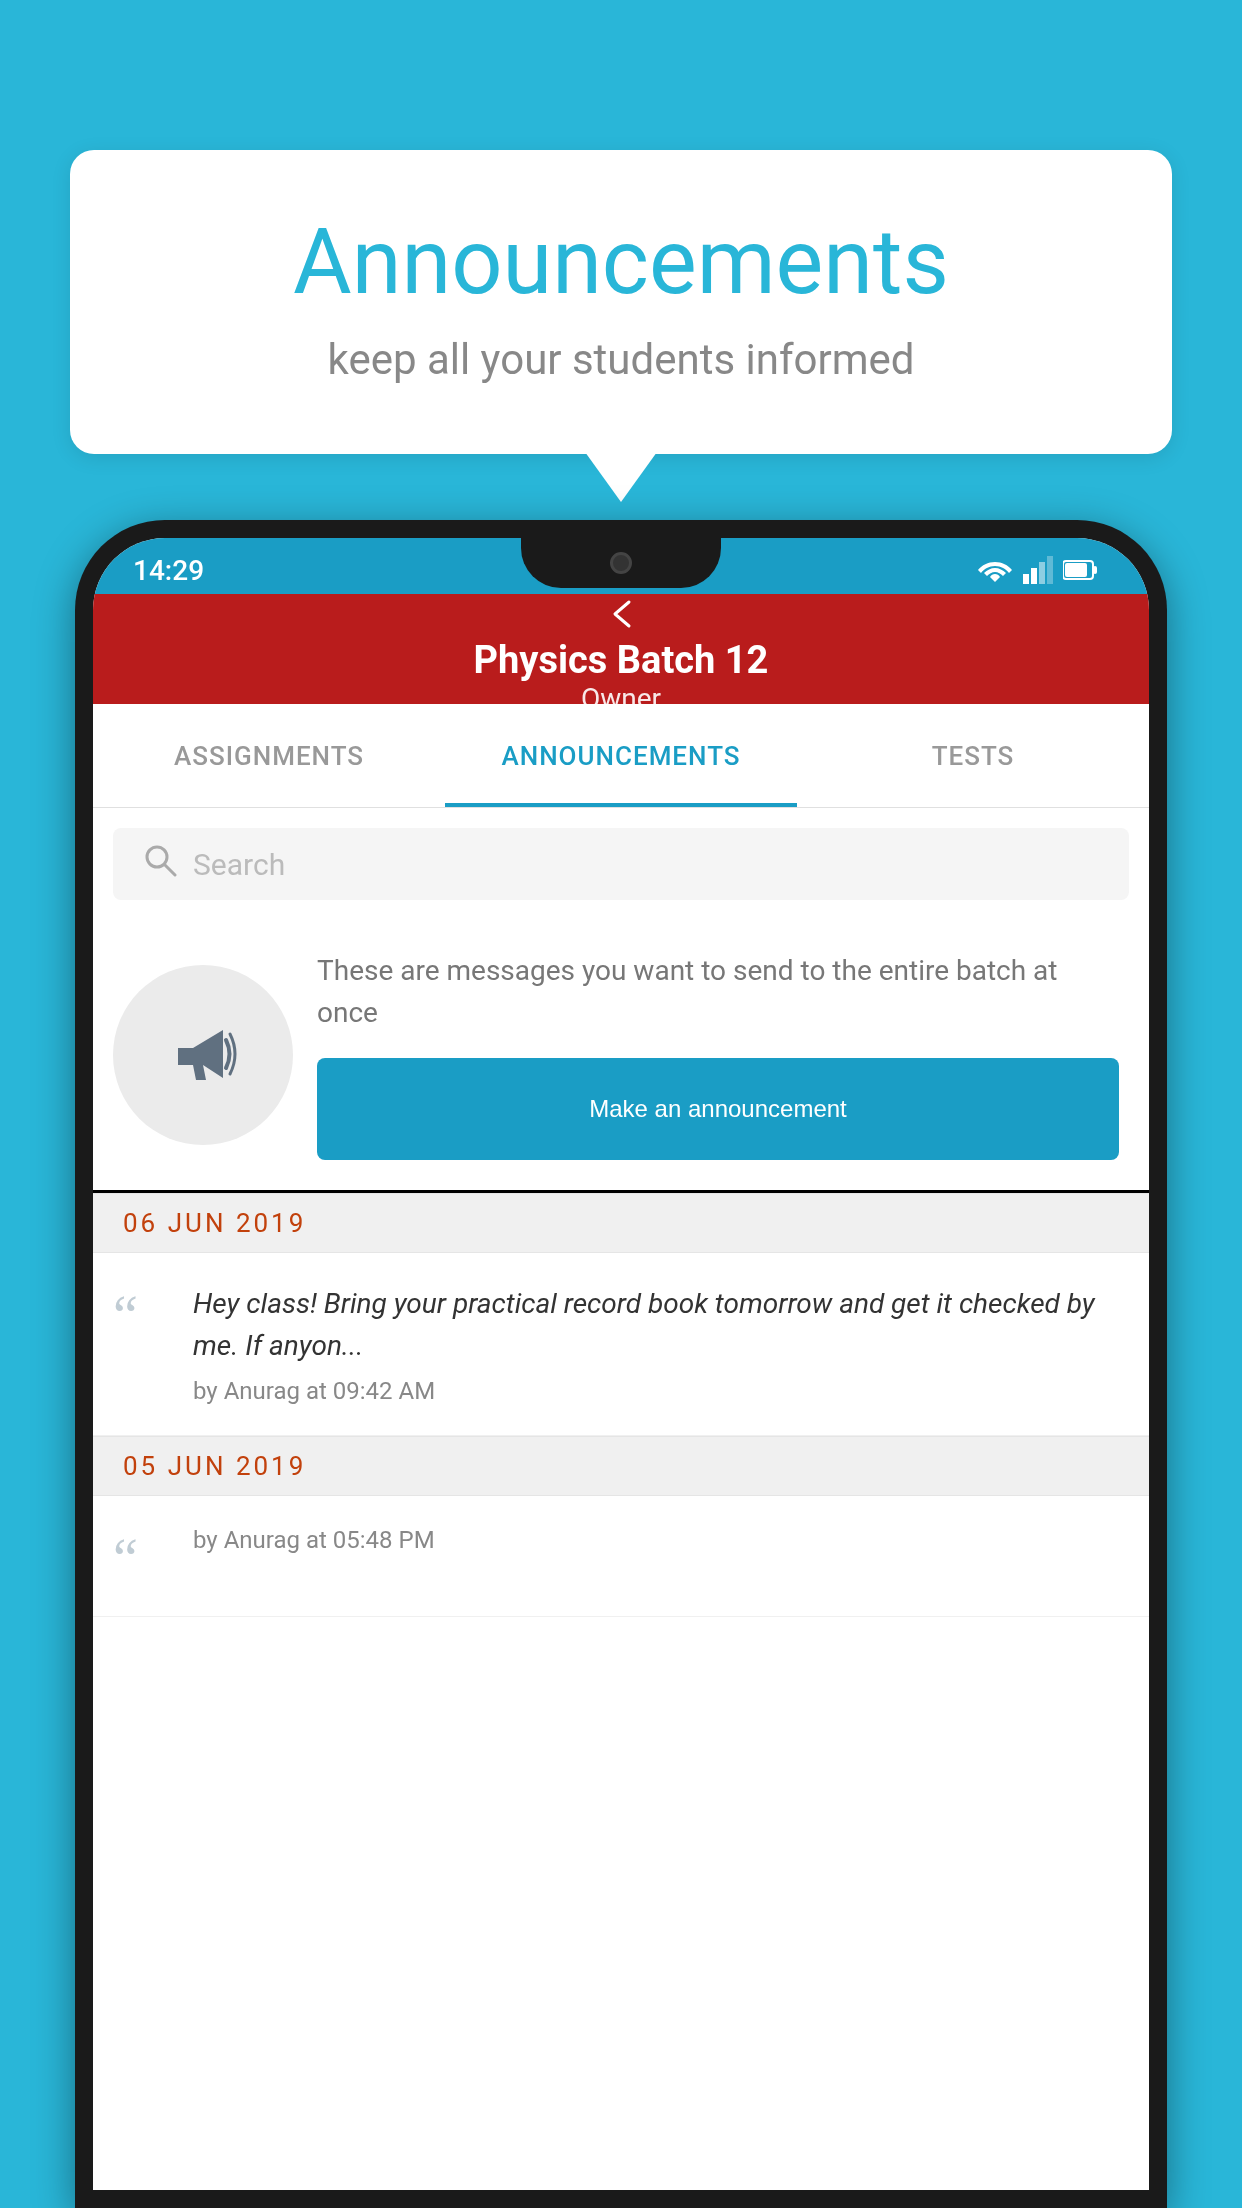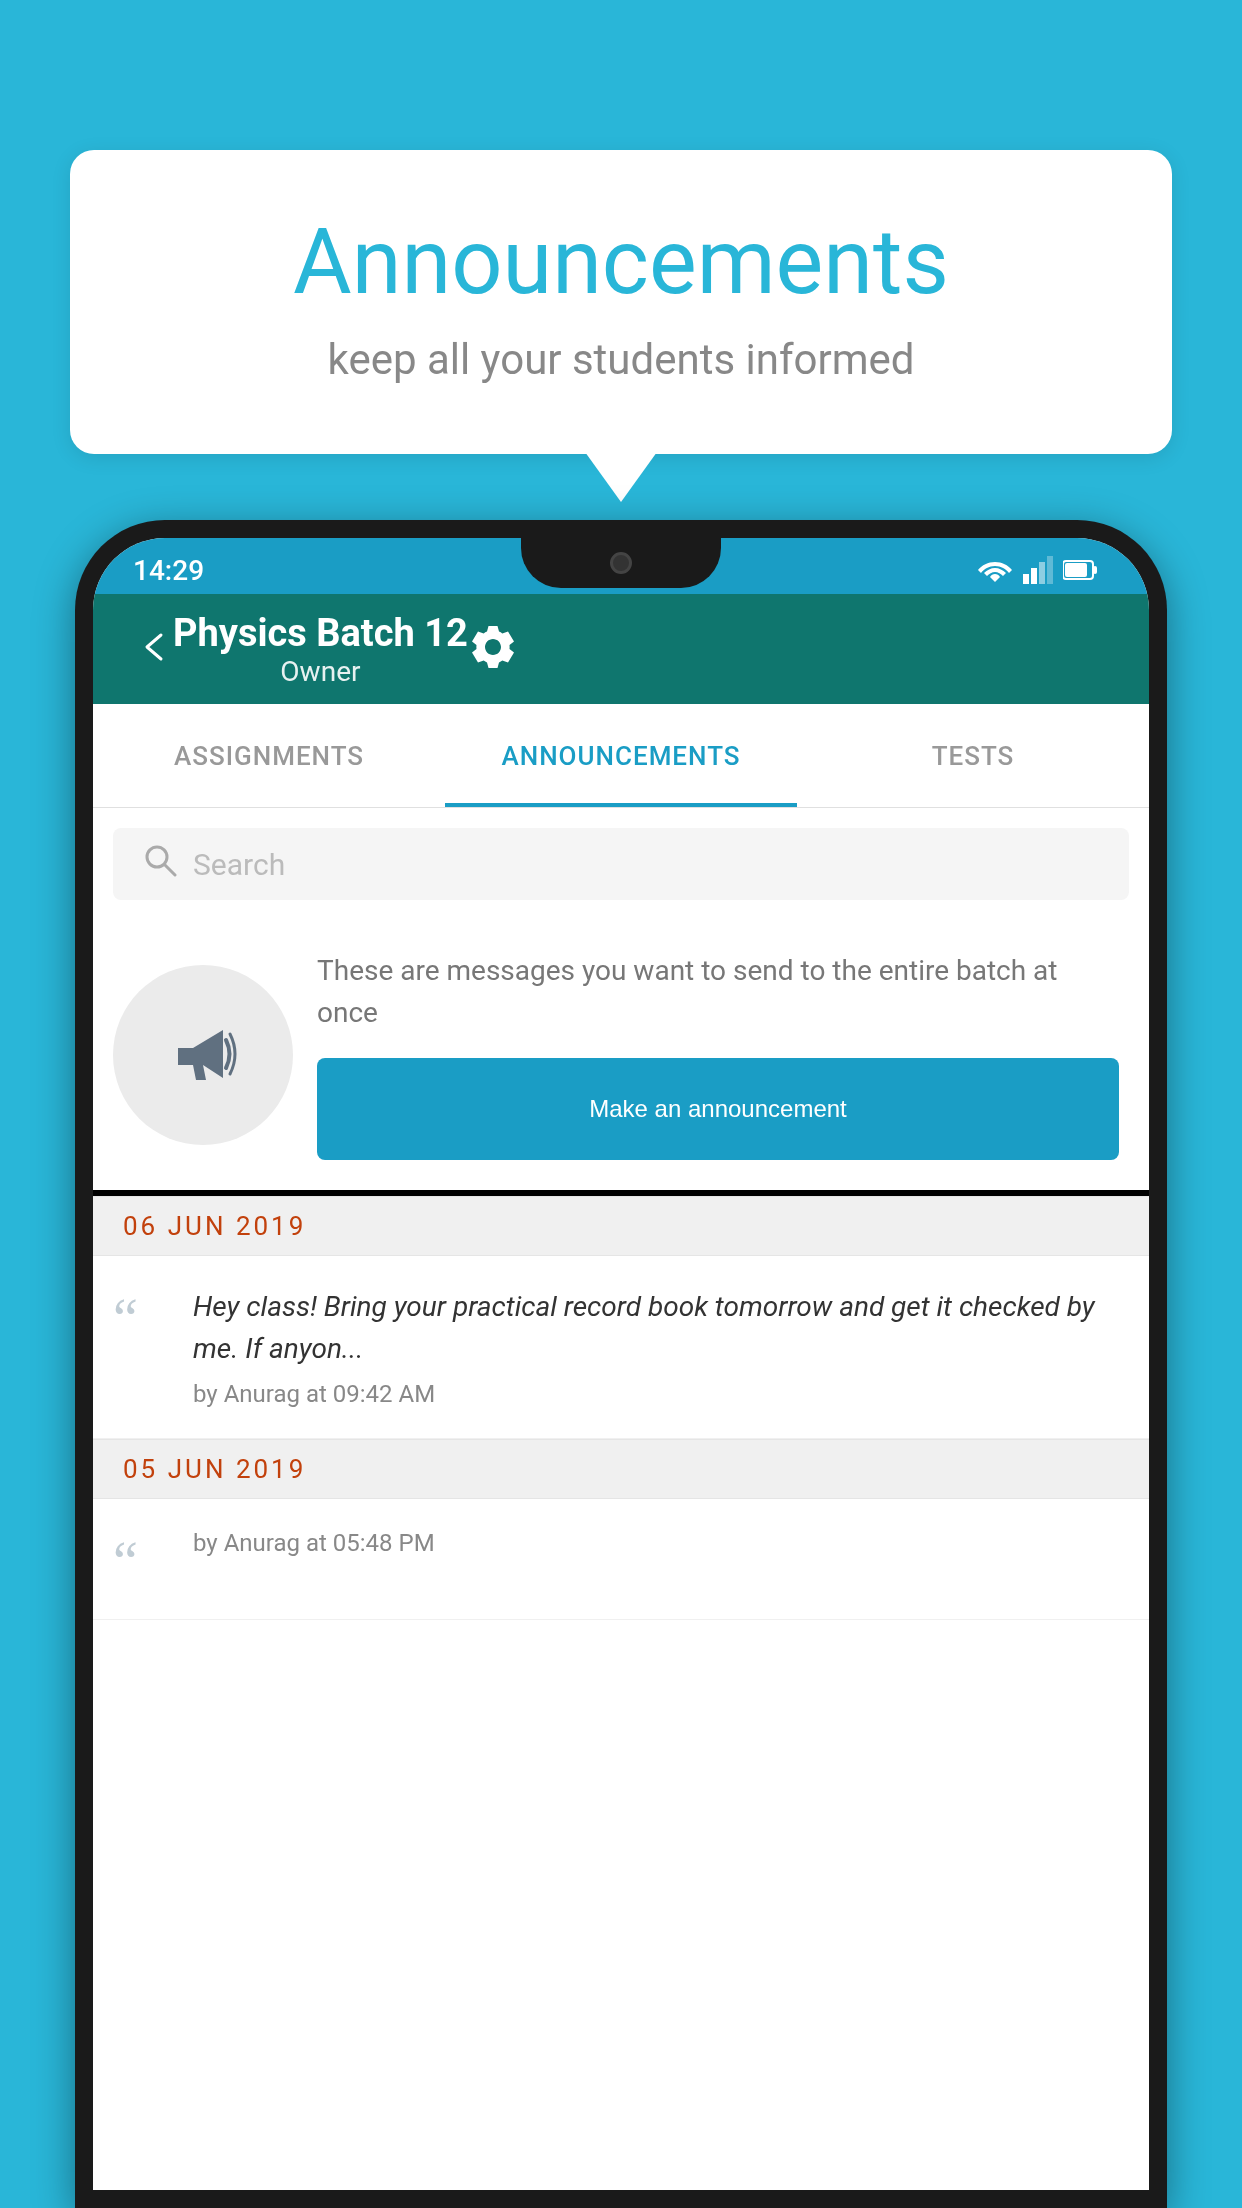--- a/index.html
+++ b/index.html
@@ -128,25 +128,26 @@
       align-items: center;
       gap: 10px;
     }
 
     .status-icons svg {
       fill: white;
     }
 
     
     .app-bar {
-      background: #0f766e;
+      background: #b91c1c;
       height: 110px;
       display: flex;
       align-items: center;
       padding: 0 40px;
+      flex-direction: column;
     }
 
     .app-bar-title-group {
       text-align: center;
     }
 
     .app-bar-title {
       color: white;
       font-size: 38px;
       font-weight: 700;
@@ -221,21 +222,21 @@
       color: #bbb;
       font-size: 30px;
     }
 
     
     .promo-area {
       display: flex;
       align-items: center;
       padding: 30px 30px 30px 20px;
       gap: 24px;
-      border-bottom: 6px solid #000000;
+      border-bottom: 3px solid #000000;
     }
 
     .promo-icon-circle {
       width: 180px;
       height: 180px;
       min-width: 180px;
       background: #ebebeb;
       border-radius: 50%;
       display: flex;
       align-items: center;

